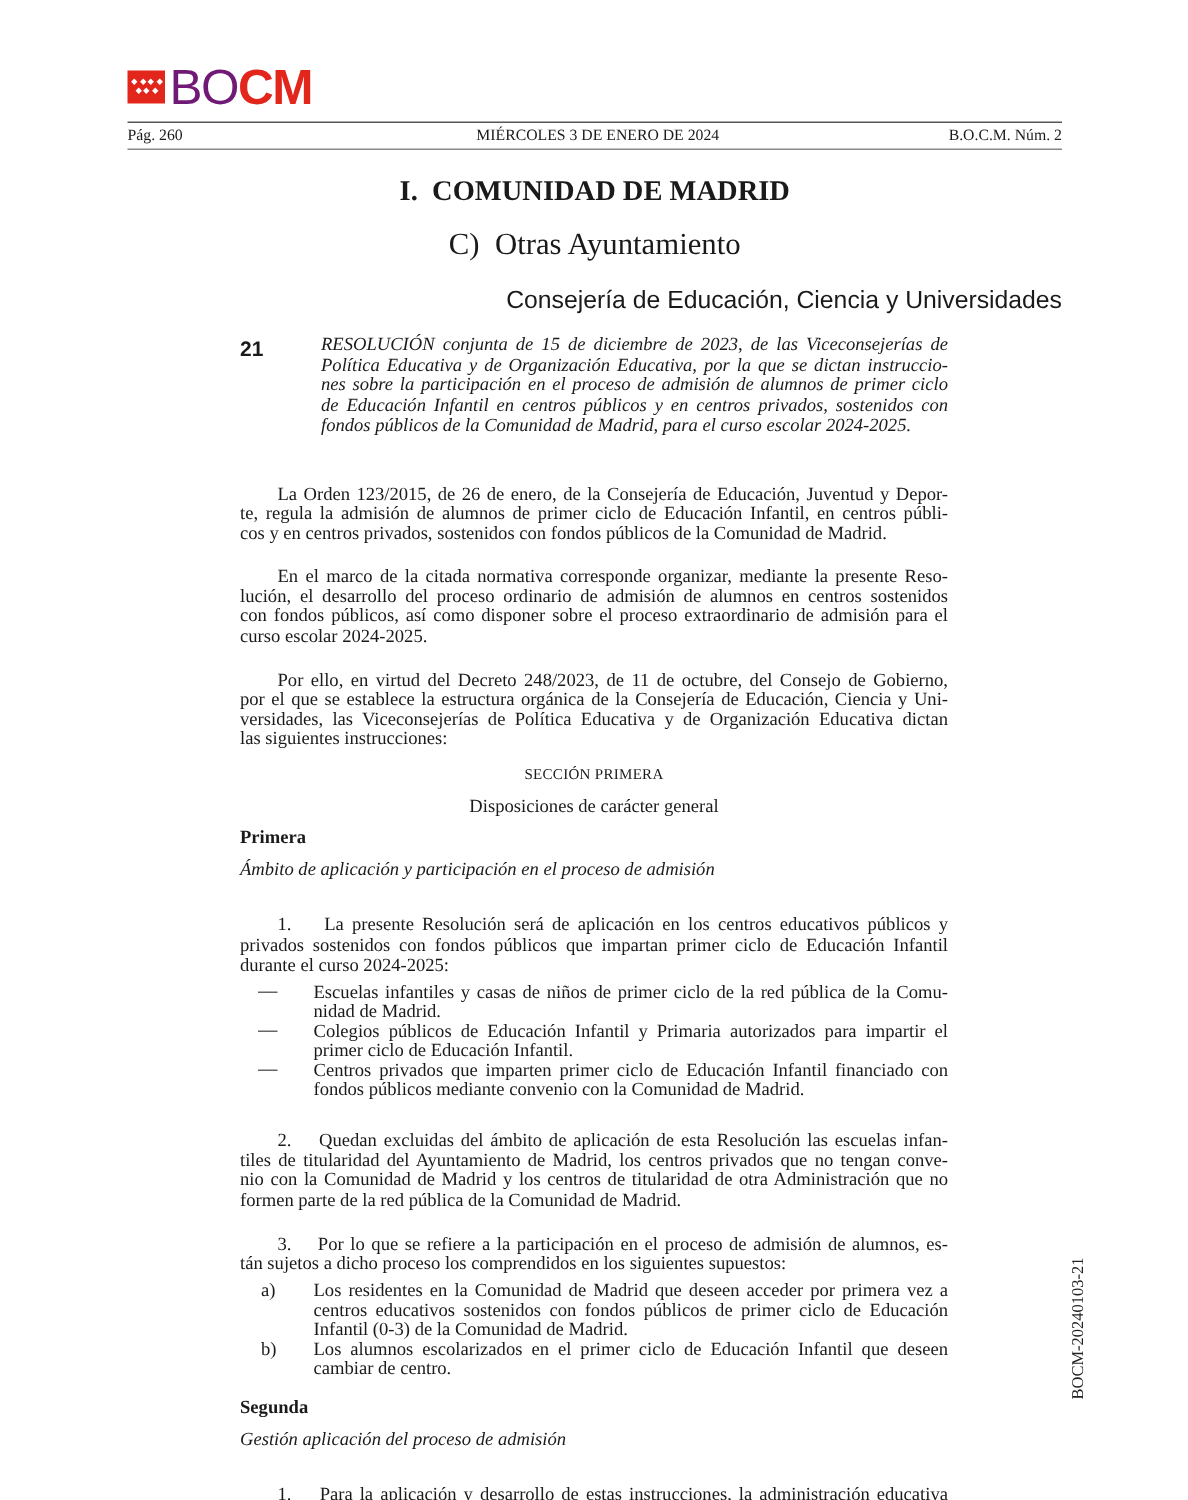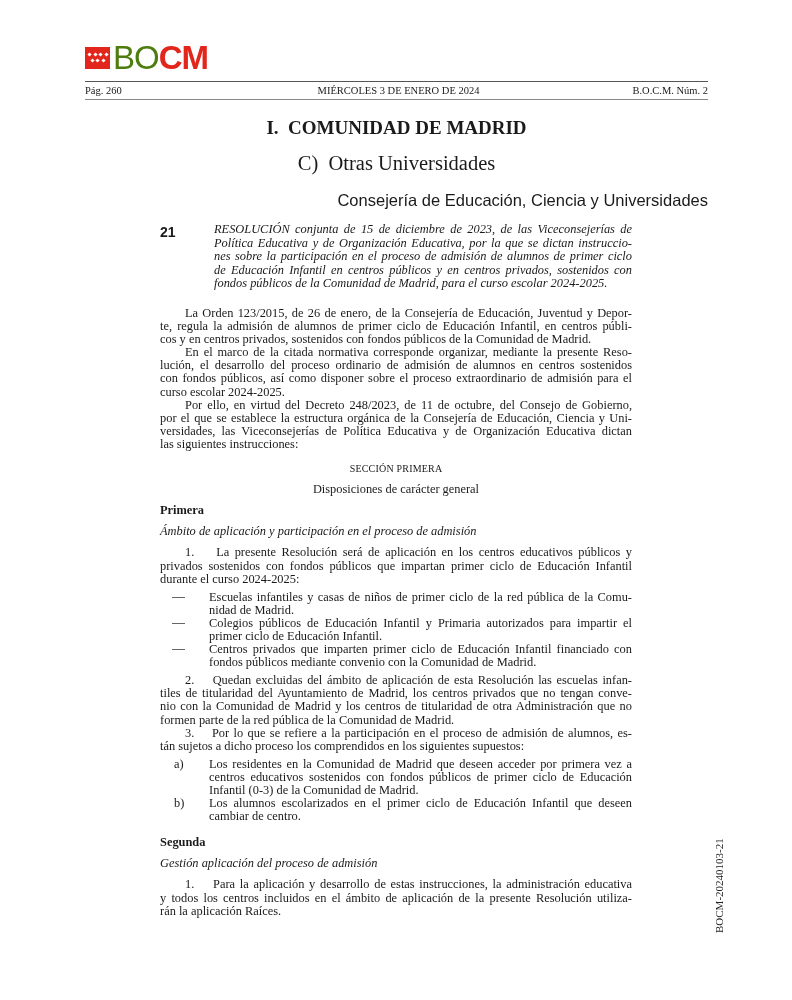--- a/index.html
+++ b/index.html
@@ -4,21 +4,21 @@
 <style>
   html, body { margin: 0; padding: 0; background: #ffffff; }
   body { width: 792px; height: 1000px; position: relative; overflow: hidden; color: #1a1a1a; }
 
   
   .masthead { position: absolute; left: 85px; top: 40px; width: 623px; height: 36px; }
   .logo { position: absolute; left: 0; top: 3px; height: 30px; display: flex; align-items: center; }
   .flag { width: 25px; height: 22px; background: #e2261c; position: relative; margin-right: 3px; }
   .flag .star { position: absolute; width: 3px; height: 3px; background: #fff; transform: rotate(45deg); }
   .logo-text { font-family: "Liberation Sans", sans-serif; font-size: 33px; line-height: 30px; letter-spacing: -1px; }
-  .logo-bo { color: #4d7c0f; font-weight: normal; }
+  .logo-bo { color: #701a75; font-weight: normal; }
   .logo-cm { color: #e2261c; font-weight: bold; }
   .masthead-title { position: absolute; right: 0; top: 7px; font-family: "Liberation Sans", sans-serif; font-weight: bold; font-size: 17.5px; letter-spacing: 0.1px; color: #222; }
 
   .rule-thick { position: absolute; left: 85px; width: 623px; top: 81px; height: 0; border-top: 1.3px solid #555; }
   .rule-thin { position: absolute; left: 85px; width: 623px; top: 99px; height: 0; border-top: 1px solid #888; }
 
   .runhead { position: absolute; left: 85px; width: 623px; top: 84px; height: 14px; font-family: "Liberation Serif", serif; font-size: 10.5px; line-height: 14px; }
   .runhead .l { position: absolute; left: 0; }
   .runhead .c { position: absolute; left: 4px; right: 0; text-align: center; }
   .runhead .r { position: absolute; right: 0; }
@@ -30,21 +30,21 @@
 
   
   .art-num { position: absolute; left: 160px; top: 224px; font-family: "Liberation Sans", sans-serif; font-weight: bold; font-size: 14px; line-height: 16px; }
   .art-title { position: absolute; left: 214px; width: 418px; top: 223px; font-family: "Liberation Serif", serif; font-style: italic; font-size: 12.4px; line-height: 13.6px; text-align: justify; text-align-last: justify; }
   .art-title span { display: block; }
   .art-title span.last { text-align-last: left; }
 
   .body { position: absolute; left: 160px; width: 472px; font-family: "Liberation Serif", serif; font-size: 12.4px; line-height: 13.1px; color: #1a1a1a; }
   .line { display: block; white-space: nowrap; text-align: justify; text-align-last: justify; }
   .line.last { text-align-last: left; }
-  .indent { padding-left: 25px; }
+  .indent { padding-left: 25px; margin-top: 16px; }
   .center { text-align: center; text-align-last: center; }
   .para { margin: 0; }
   .gap { height: 5px; }
   .bold { font-weight: bold; }
   .ital { font-style: italic; }
   .caps { font-size: 10px; letter-spacing: 0.2px; }
 
   .list-item { position: relative; padding-left: 49px; }
   .list-item .dash { position: absolute; left: 12px; top: 6px; width: 13px; height: 0; border-top: 1px solid #666; }
   .list-item .letter { position: absolute; left: 14px; }
@@ -71,21 +71,21 @@
 
 <div class="rule-thick"></div>
 <div class="runhead">
   <span class="l">Pág. 260</span>
   <span class="c">MIÉRCOLES 3 DE ENERO DE 2024</span>
   <span class="r">B.O.C.M. Núm. 2</span>
 </div>
 <div class="rule-thin"></div>
 
 <div class="h1" style="white-space:pre">I.  COMUNIDAD DE MADRID</div>
-<div class="h2" style="white-space:pre">C)  Otras Universidades</div>
+<div class="h2" style="white-space:pre">C)  Otras Ayuntamiento</div>
 <div class="h3">Consejería de Educación, Ciencia y Universidades</div>
 
 <div class="art-num">21</div>
 <div class="art-title">
   <span>RESOLUCIÓN conjunta de 15 de diciembre de 2023, de las Viceconsejerías de</span>
   <span>Política Educativa y de Organización Educativa, por la que se dictan instruccio-</span>
   <span>nes sobre la participación en el proceso de admisión de alumnos de primer ciclo</span>
   <span>de Educación Infantil en centros públicos y en centros privados, sostenidos con</span>
   <span class="last">fondos públicos de la Comunidad de Madrid, para el curso escolar 2024-2025.</span>
 </div>

